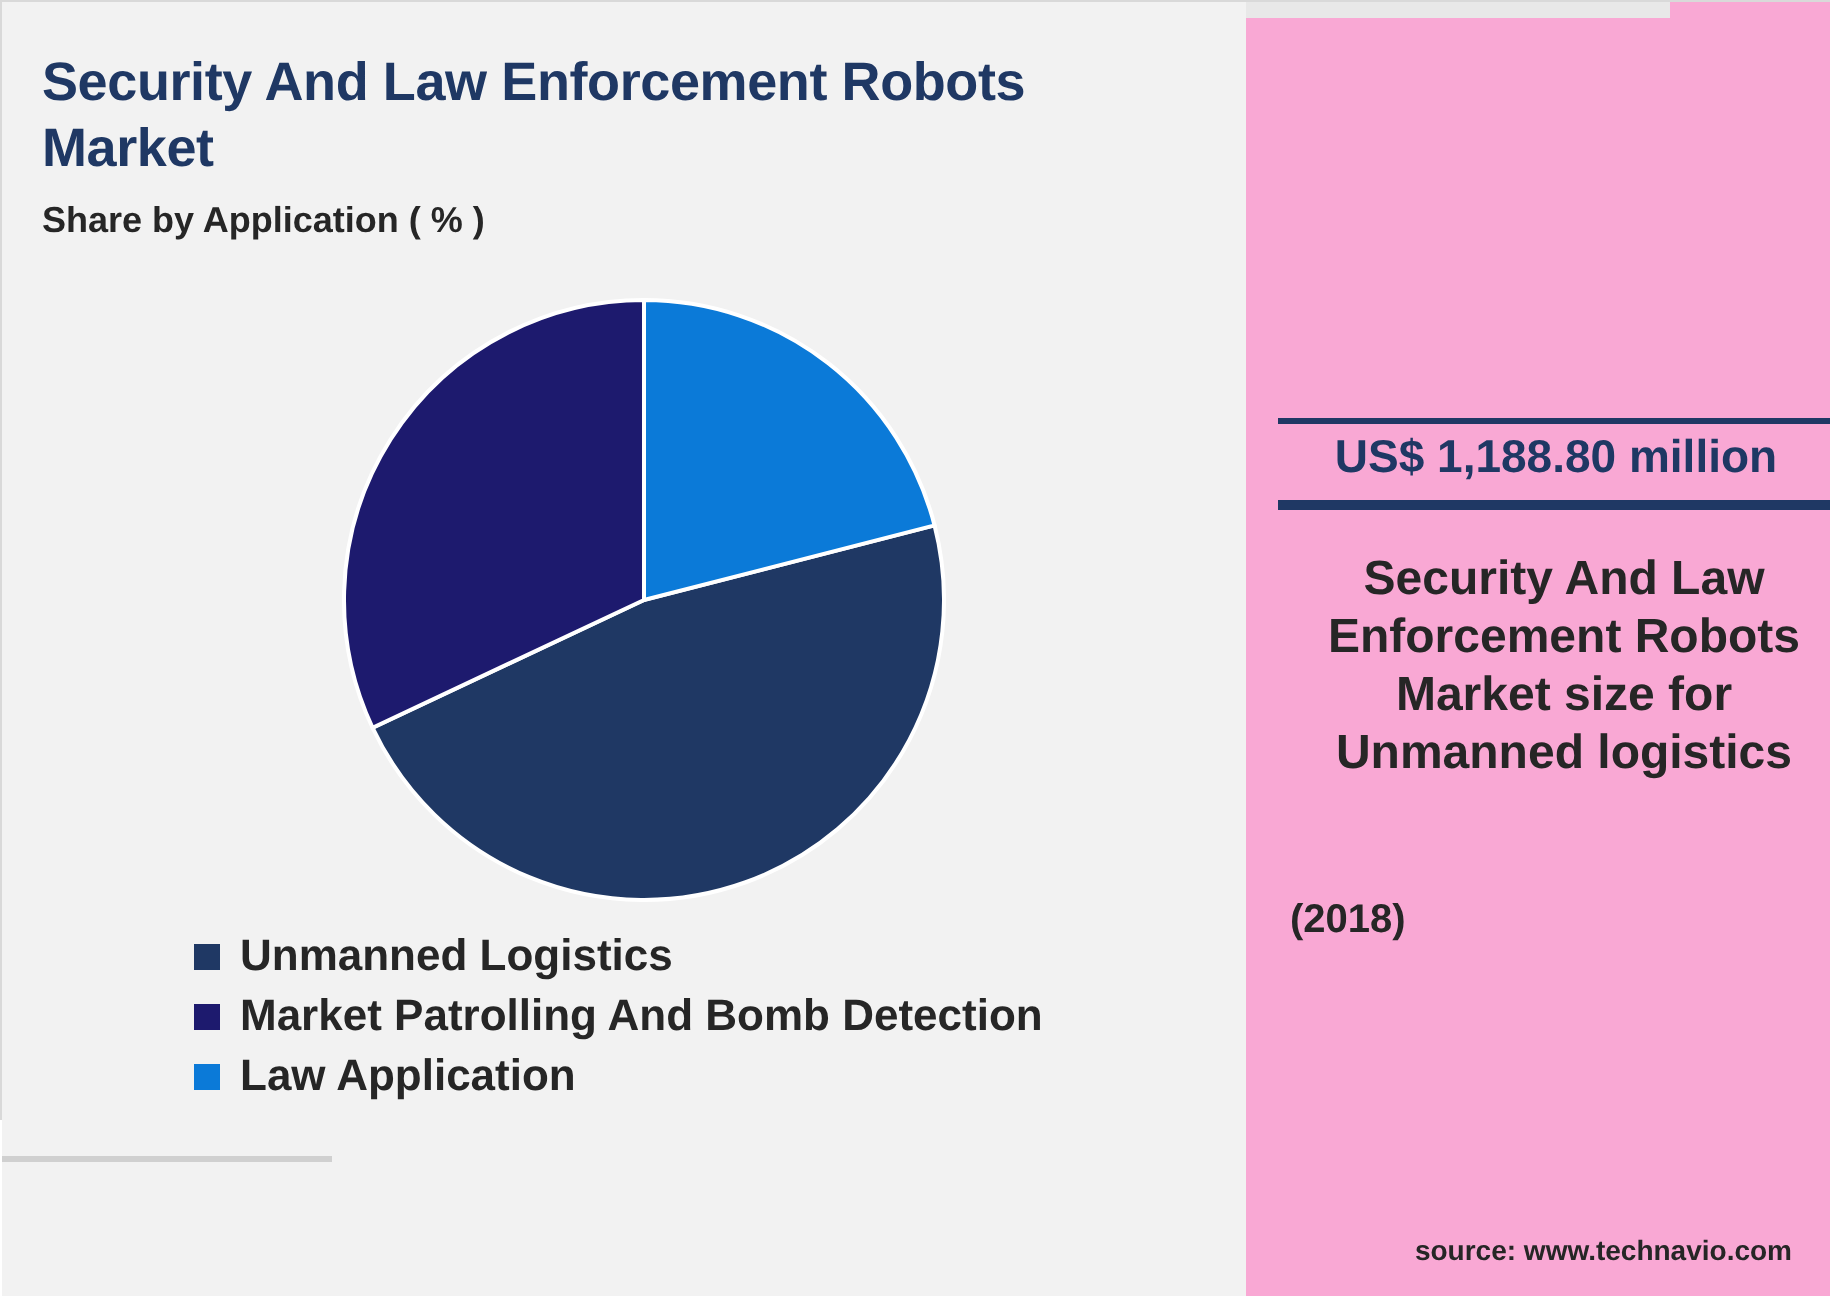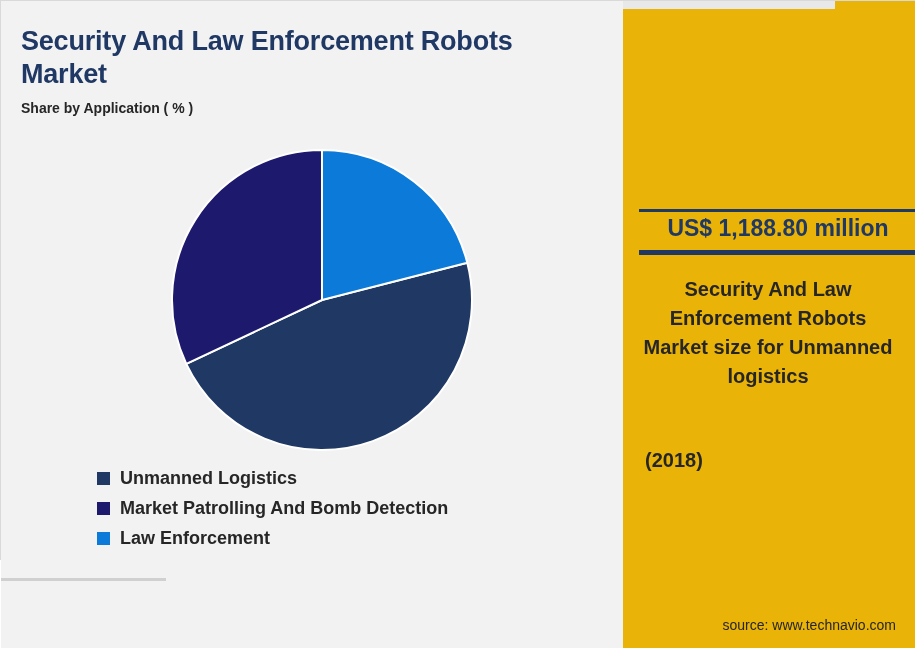--- a/index.html
+++ b/index.html
@@ -41,21 +41,21 @@
     font-weight: bold;
     line-height: 33px;
     letter-spacing: -0.2px;
   }
   .chart-subtitle {
     position: absolute;
     left: 20px;
     top: 99px;
     width: 560px;
     color: #262626;
-    font-size: 14px;
+    font-size: 18px;
     font-weight: bold;
   }
   .pie-wrap {
     position: absolute;
     left: 170px;
     top: 148px;
     width: 302px;
     height: 302px;
   }
   .pie-wrap svg {
@@ -72,41 +72,41 @@
     align-items: center;
     height: 30px;
   }
   .legend-swatch {
     width: 13px;
     height: 13px;
     margin-right: 10px;
     flex: 0 0 auto;
   }
   .legend-label {
-    font-size: 18px;
+    font-size: 22px;
     font-weight: bold;
     color: #262626;
     white-space: nowrap;
   }
   .bottom-rule {
     position: absolute;
     left: 0;
     top: 577px;
     width: 165px;
     height: 3px;
     background: #d0d0d0;
   }
   
   .right-panel {
     position: absolute;
     left: 622px;
     top: 0;
     width: 293px;
     height: 648px;
-    background: #eab308;
+    background: #f9a8d4;
   }
   .right-top-band {
     position: absolute;
     left: 0;
     top: 0;
     width: 212px;
     height: 8px;
     background: #e8e8e8;
   }
   .value-line-top {
@@ -130,44 +130,44 @@
   .value-line-bottom {
     position: absolute;
     left: 16px;
     top: 249px;
     width: 278px;
     height: 5px;
     background: #1f3864;
   }
   .value-desc {
     position: absolute;
-    left: 12px;
+    left: 26px;
     top: 274px;
     width: 266px;
     text-align: center;
-    font-size: 20px;
+    font-size: 24px;
     font-weight: bold;
     color: #262626;
     line-height: 29px;
   }
   .value-year {
     position: absolute;
     left: 22px;
     top: 448px;
     width: 266px;
     font-size: 20px;
     font-weight: bold;
     color: #262626;
   }
   .source {
     position: absolute;
     right: 20px;
     bottom: 16px;
     font-size: 14px;
-    font-weight: normal;
+    font-weight: bold;
     color: #262626;
     white-space: nowrap;
   }
 </style>
 </head>
 <body>
 
 <div class="page">
 
   <div class="left-panel">
@@ -191,21 +191,21 @@
       <div class="legend-row">
         <span class="legend-swatch" style="background:#1f3864"></span>
         <span class="legend-label">Unmanned Logistics</span>
       </div>
       <div class="legend-row">
         <span class="legend-swatch" style="background:#1d1a6e"></span>
         <span class="legend-label">Market Patrolling And Bomb Detection</span>
       </div>
       <div class="legend-row">
         <span class="legend-swatch" style="background:#0b7ad8"></span>
-        <span class="legend-label">Law Enforcement</span>
+        <span class="legend-label">Law Application</span>
       </div>
     </div>
 
     <div class="bottom-rule"></div>
   </div>
 
   <div class="right-panel">
     <div class="right-top-band"></div>
 
     <div class="value-line-top"></div>

